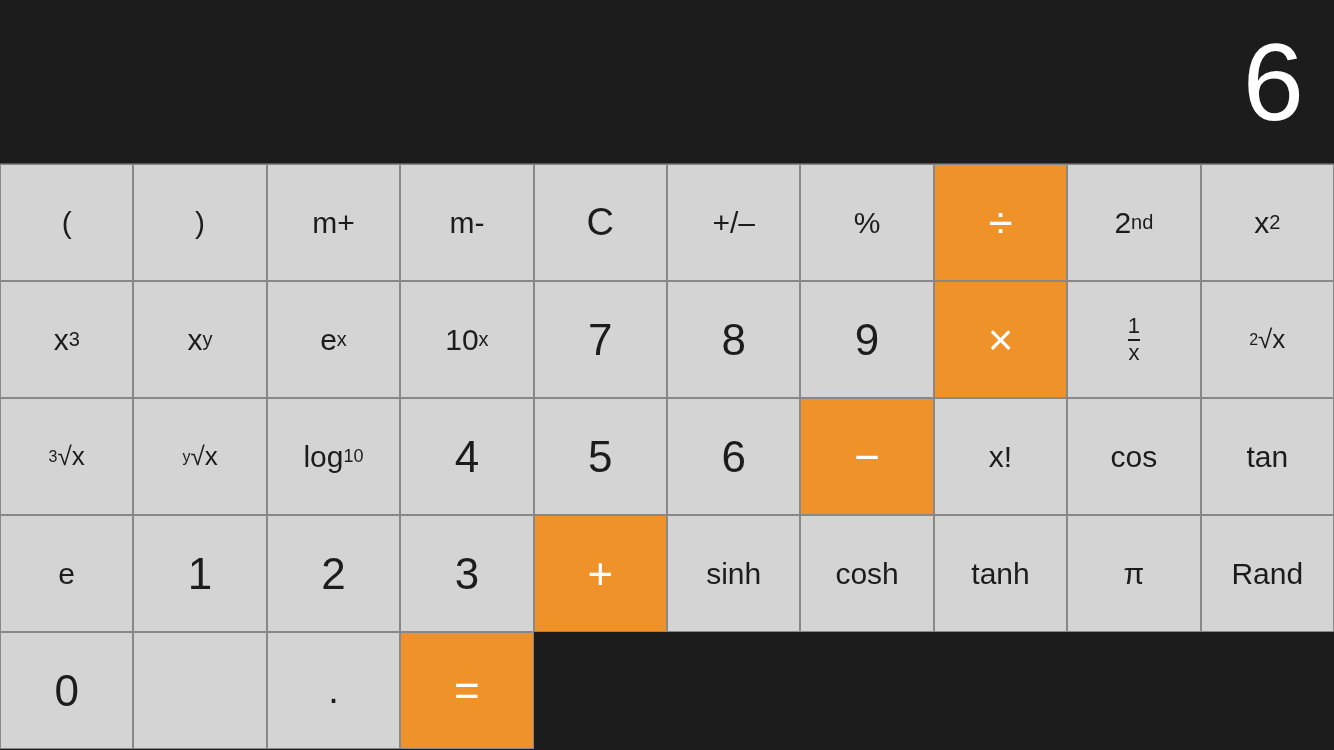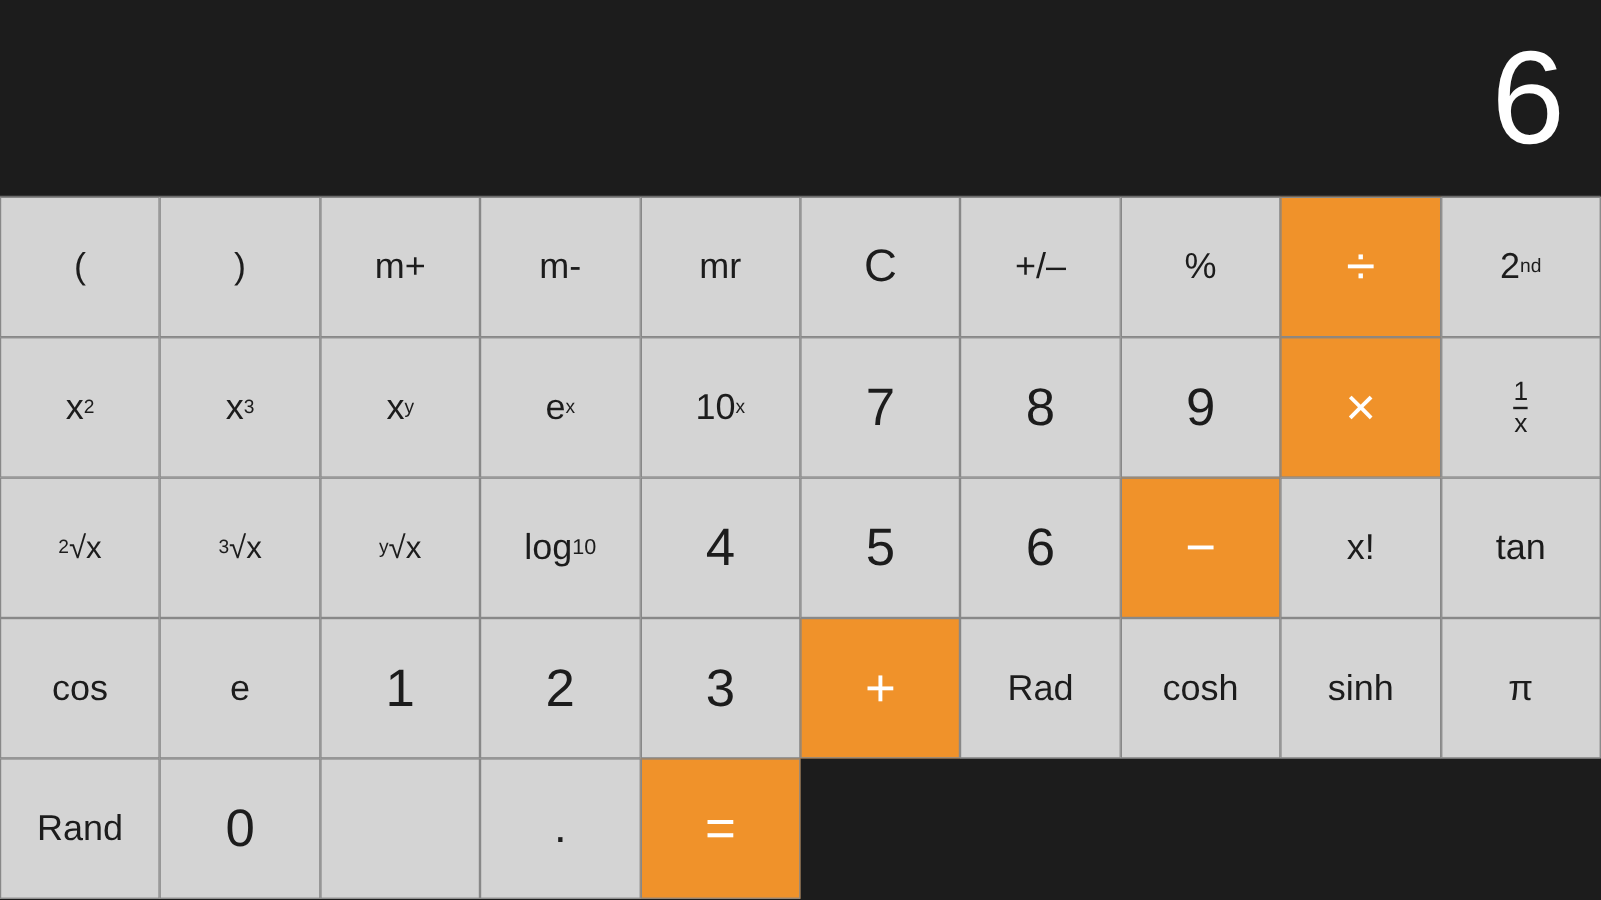--- a/index.html
+++ b/index.html
@@ -52,21 +52,21 @@
     }
 
     .btn.orange {
       background: #f0922a;
       color: white;
       font-size: 42px;
       font-weight: 300;
     }
 
     .btn sup {
-      font-size: 16px;
+      font-size: 20px;
       vertical-align: super;
     }
     .btn sub {
       font-size: 16px;
       vertical-align: sub;
     }
 
     .fraction {
       display: flex;
       flex-direction: column;
@@ -95,21 +95,20 @@
 
 <div class="display-area">
   <span class="display-number">6</span>
 </div>
 
 <div class="calculator-grid" id="calc-grid">
 <div class="btn">(</div>
     <div class="btn">)</div>
     <div class="btn">m+</div>
     <div class="btn">m-</div>
-    <div class="btn">mr</div>
     <div class="btn" style="font-size: 38px;">C</div>
     <div class="btn">+/–</div>
     <div class="btn">%</div>
     <div class="btn orange" style="font-size: 44px;">÷</div>
     <div class="btn">2<sup>nd</sup></div>
     <div class="btn">x<sup>2</sup></div>
     <div class="btn">x<sup>3</sup></div>
     <div class="btn">x<sup>y</sup></div>
     <div class="btn">e<sup>x</sup></div>
     <div class="btn">10<sup>x</sup></div>
@@ -131,29 +130,29 @@
     </div>
     <div class="btn">
       <span class="root-wrapper"><sup style="font-size:16px;vertical-align:super">y</sup>√x</span>
     </div>
     <div class="btn">log<sub style="font-size:18px">10</sub></div>
     <div class="btn" style="font-size: 44px; font-weight: 300;">4</div>
     <div class="btn" style="font-size: 44px; font-weight: 300;">5</div>
     <div class="btn" style="font-size: 44px; font-weight: 300;">6</div>
     <div class="btn orange" style="font-size: 44px;">−</div>
     <div class="btn">x!</div>
+    <div class="btn">cos</div>
     <div class="btn">tan</div>
-    <div class="btn">cos</div>
     <div class="btn">e</div>
     <div class="btn" style="font-size: 44px; font-weight: 300;">1</div>
     <div class="btn" style="font-size: 44px; font-weight: 300;">2</div>
     <div class="btn" style="font-size: 44px; font-weight: 300;">3</div>
     <div class="btn orange" style="font-size: 44px;">+</div>
-    <div class="btn">Rad</div>
+    <div class="btn">sinh</div>
     <div class="btn">cosh</div>
-    <div class="btn">sinh</div>
+    <div class="btn">tanh</div>
     <div class="btn">π</div>
     <div class="btn">Rand</div>
     <div class="btn" style="font-size: 44px; font-weight: 300;">0</div>
     <div class="btn" style="background: rgb(212, 212, 212);"></div>
     <div class="btn" style="font-size: 38px;">.</div>
     <div class="btn orange" style="font-size: 44px;">=</div>
   </div>
 
 </body></html>

